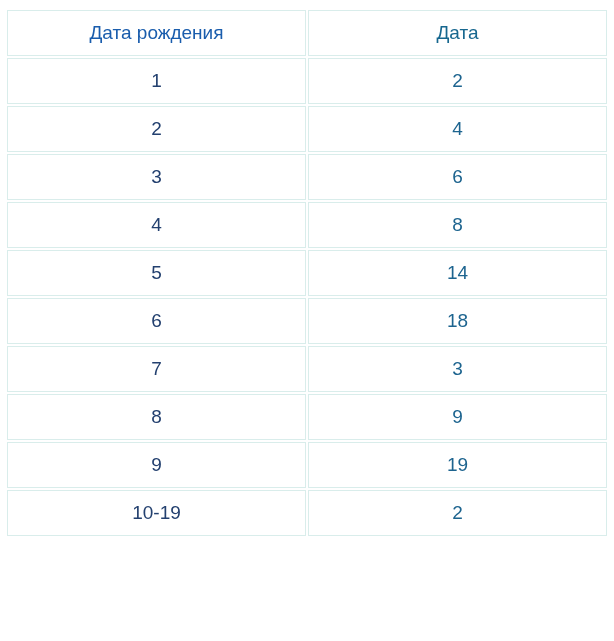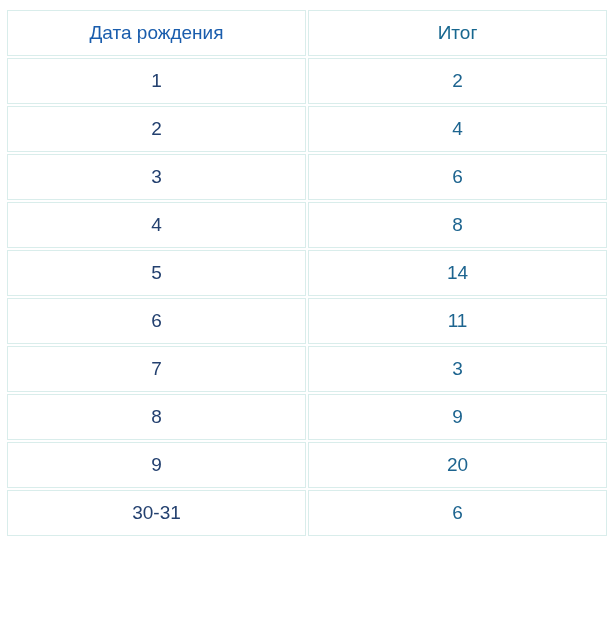--- a/index.html
+++ b/index.html
@@ -47,21 +47,21 @@
   td.cell-total{ color:var(--value-col2); }
 </style>
 </head>
 <body>
 
 <div class="page">
   <table class="data-table">
     <thead>
       <tr>
         <th class="col-birth-date">Дата рождения</th>
-        <th class="col-total">Итог</th>
+        <th class="col-total">Дата</th>
       </tr>
     </thead>
     <tbody>
   <tr>
     <td class="cell-birth-date">1</td>
     <td class="cell-total">2</td>
   </tr>
 
   <tr>
     <td class="cell-birth-date">2</td>
@@ -78,39 +78,39 @@
     <td class="cell-total">8</td>
   </tr>
 
   <tr>
     <td class="cell-birth-date">5</td>
     <td class="cell-total">14</td>
   </tr>
 
   <tr>
     <td class="cell-birth-date">6</td>
-    <td class="cell-total">11</td>
+    <td class="cell-total">18</td>
   </tr>
 
   <tr>
     <td class="cell-birth-date">7</td>
     <td class="cell-total">3</td>
   </tr>
 
   <tr>
     <td class="cell-birth-date">8</td>
     <td class="cell-total">9</td>
   </tr>
 
   <tr>
     <td class="cell-birth-date">9</td>
-    <td class="cell-total">20</td>
+    <td class="cell-total">19</td>
+  </tr>
+
+  <tr>
+    <td class="cell-birth-date">10-19</td>
+    <td class="cell-total">2</td>
   </tr>
 
 
-
-  <tr>
-    <td class="cell-birth-date">30-31</td>
-    <td class="cell-total">6</td>
-  </tr>
 </tbody>
   </table>
 </div>
 
 </body></html>

